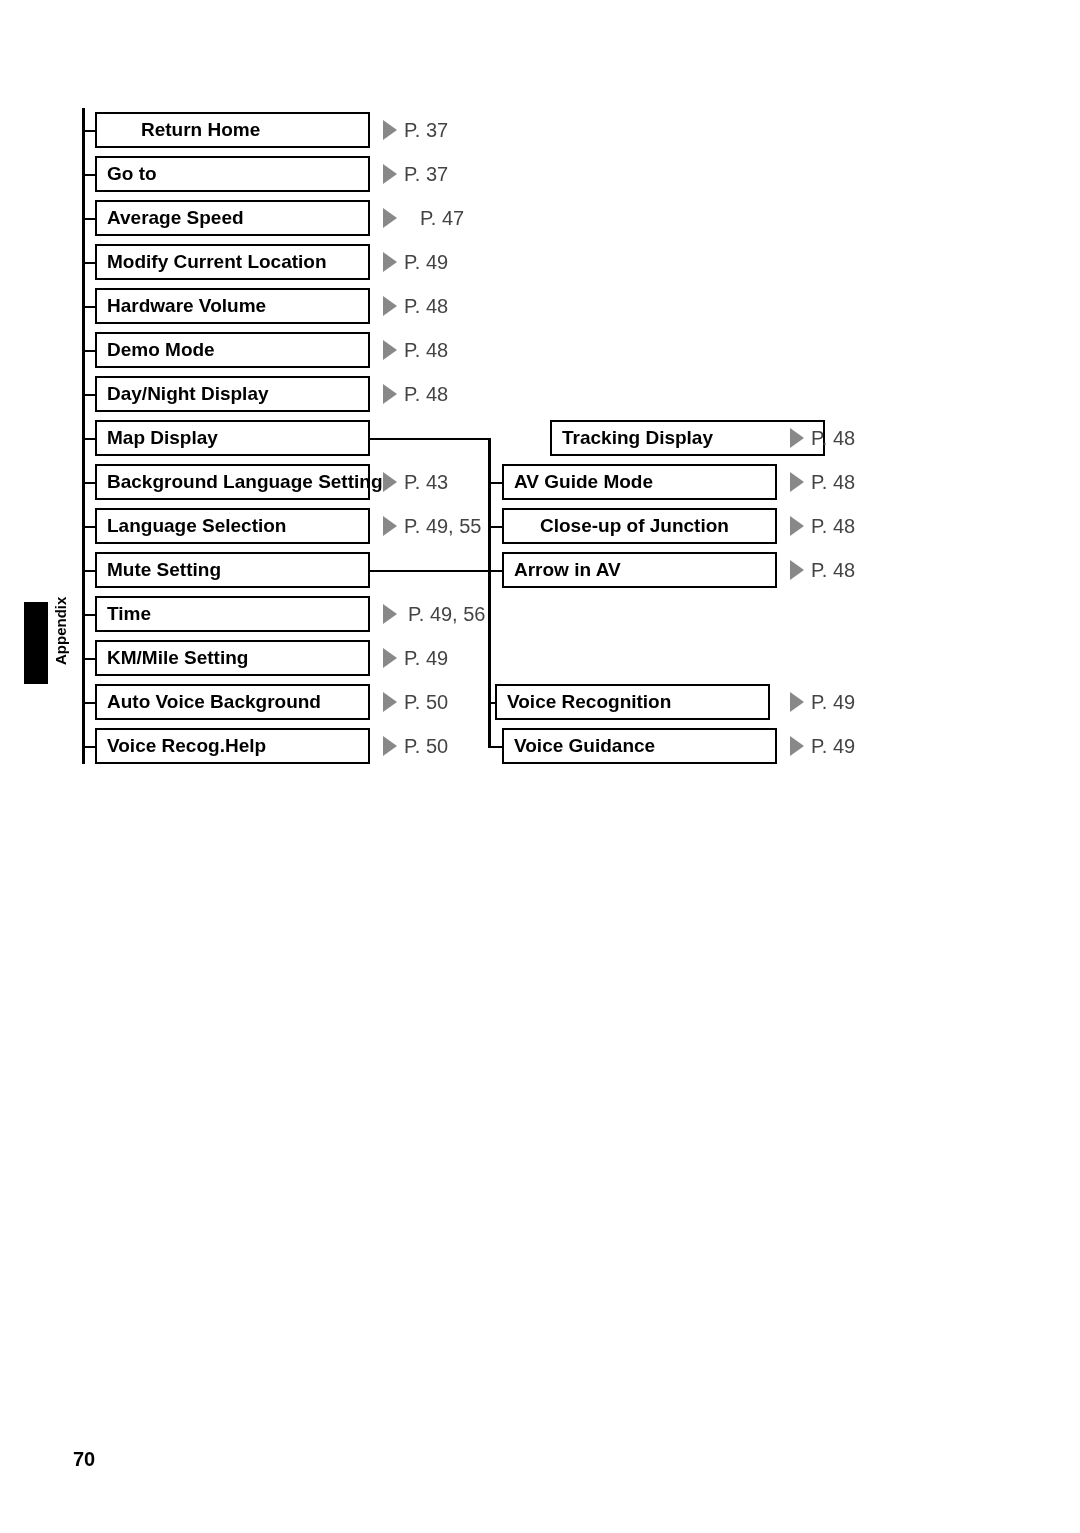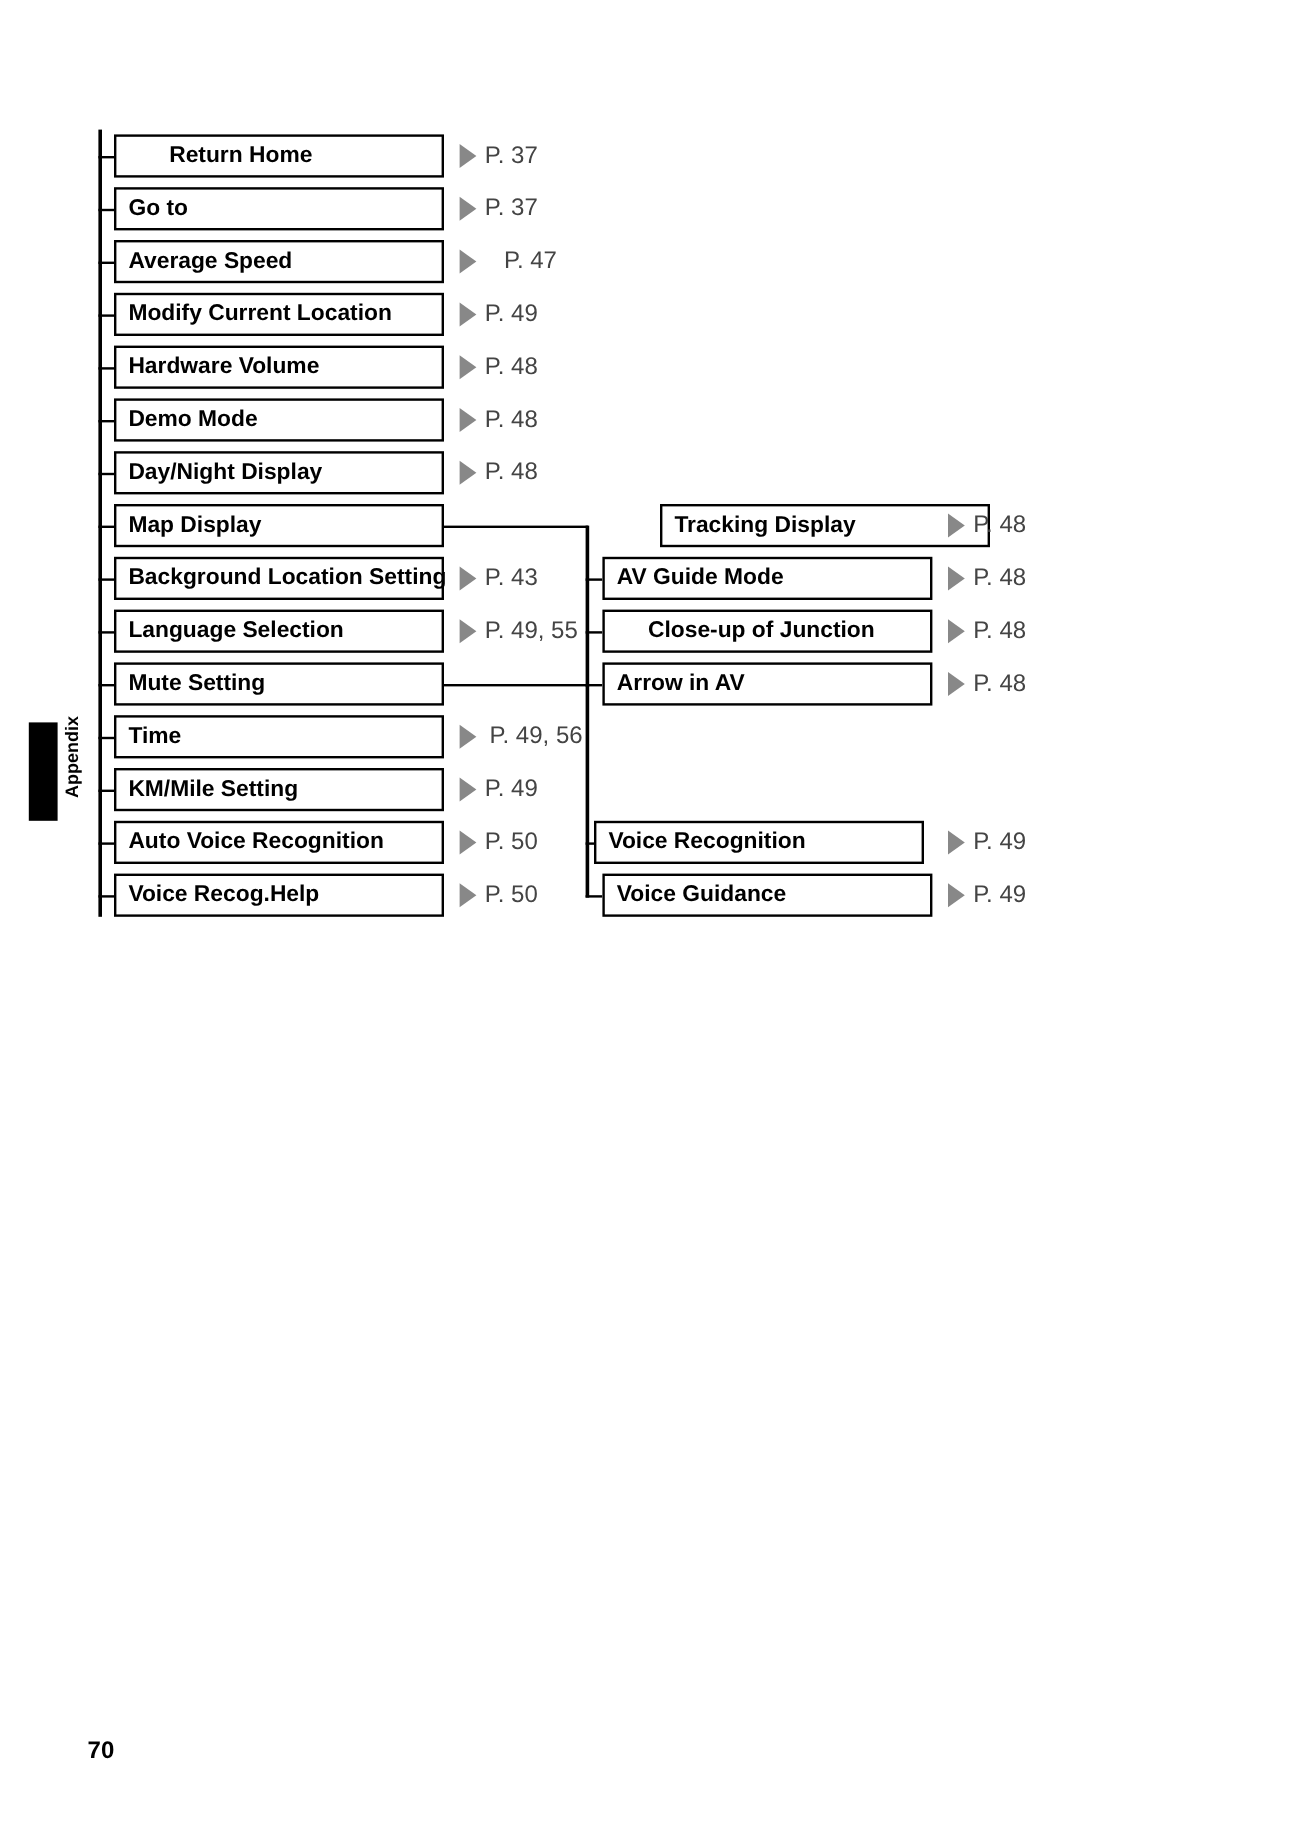--- a/index.html
+++ b/index.html
@@ -168,21 +168,21 @@
   </div>
 
   <div class="row" style="left:0; top:420px;">
     <div class="h-connect" style="left:82px; width:14px;"></div>
     <div class="item-box w-left" style="left:95px;"><span>Map Display</span></div>
 
     <div class="h-connect" style="left:370px; width:120px;"></div>
   </div>
   <div class="row" style="left:0; top:464px;">
     <div class="h-connect" style="left:82px; width:14px;"></div>
-    <div class="item-box w-left" style="left:95px;"><span>Background Location Setting</span></div>
+    <div class="item-box w-left" style="left:95px;"><span>Background Language Setting</span></div>
     <div class="arrow" style="left:383px;"></div>
     <div class="pageref" style="left:404px;">P. 43</div>
   </div>
   <div class="row" style="left:0; top:508px;">
     <div class="h-connect" style="left:82px; width:14px;"></div>
     <div class="item-box w-left" style="left:95px;"><span>Language Selection</span></div>
     <div class="arrow" style="left:383px;"></div>
     <div class="pageref" style="left:404px;">P. 49, 55</div>
   </div>
 
@@ -198,21 +198,21 @@
     <div class="pageref" style="left:408px;">P. 49, 56</div>
   </div>
   <div class="row" style="left:0; top:640px;">
     <div class="h-connect" style="left:82px; width:14px;"></div>
     <div class="item-box w-left" style="left:95px;"><span>KM/Mile Setting</span></div>
     <div class="arrow" style="left:383px;"></div>
     <div class="pageref" style="left:404px;">P. 49</div>
   </div>
   <div class="row" style="left:0; top:684px;">
     <div class="h-connect" style="left:82px; width:14px;"></div>
-    <div class="item-box w-left" style="left:95px;"><span>Auto Voice Recognition</span></div>
+    <div class="item-box w-left" style="left:95px;"><span>Auto Voice Background</span></div>
     <div class="arrow" style="left:383px;"></div>
     <div class="pageref" style="left:404px;">P. 50</div>
   </div>
   <div class="row" style="left:0; top:728px;">
     <div class="h-connect" style="left:82px; width:14px;"></div>
     <div class="item-box w-left" style="left:95px;"><span>Voice Recog.Help</span></div>
     <div class="arrow" style="left:383px;"></div>
     <div class="pageref" style="left:404px;">P. 50</div>
   </div>
 

